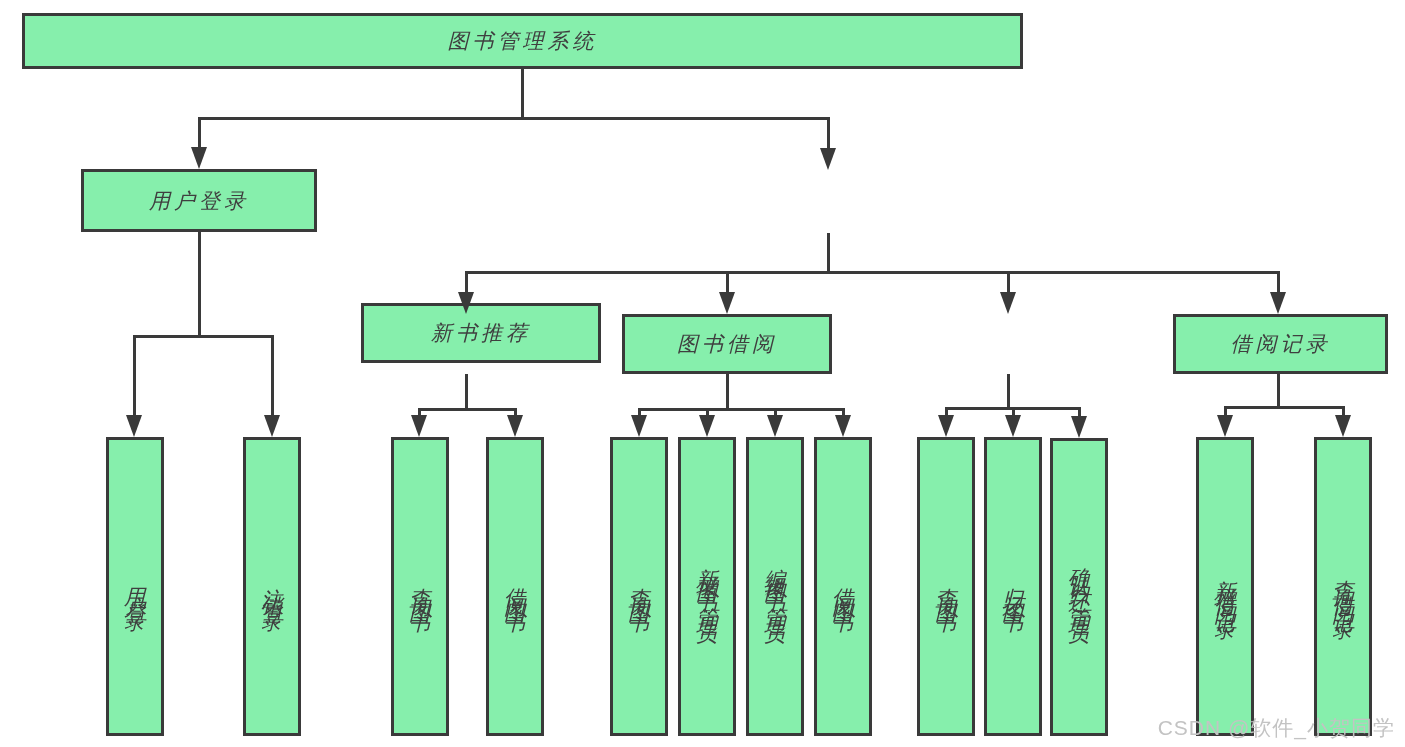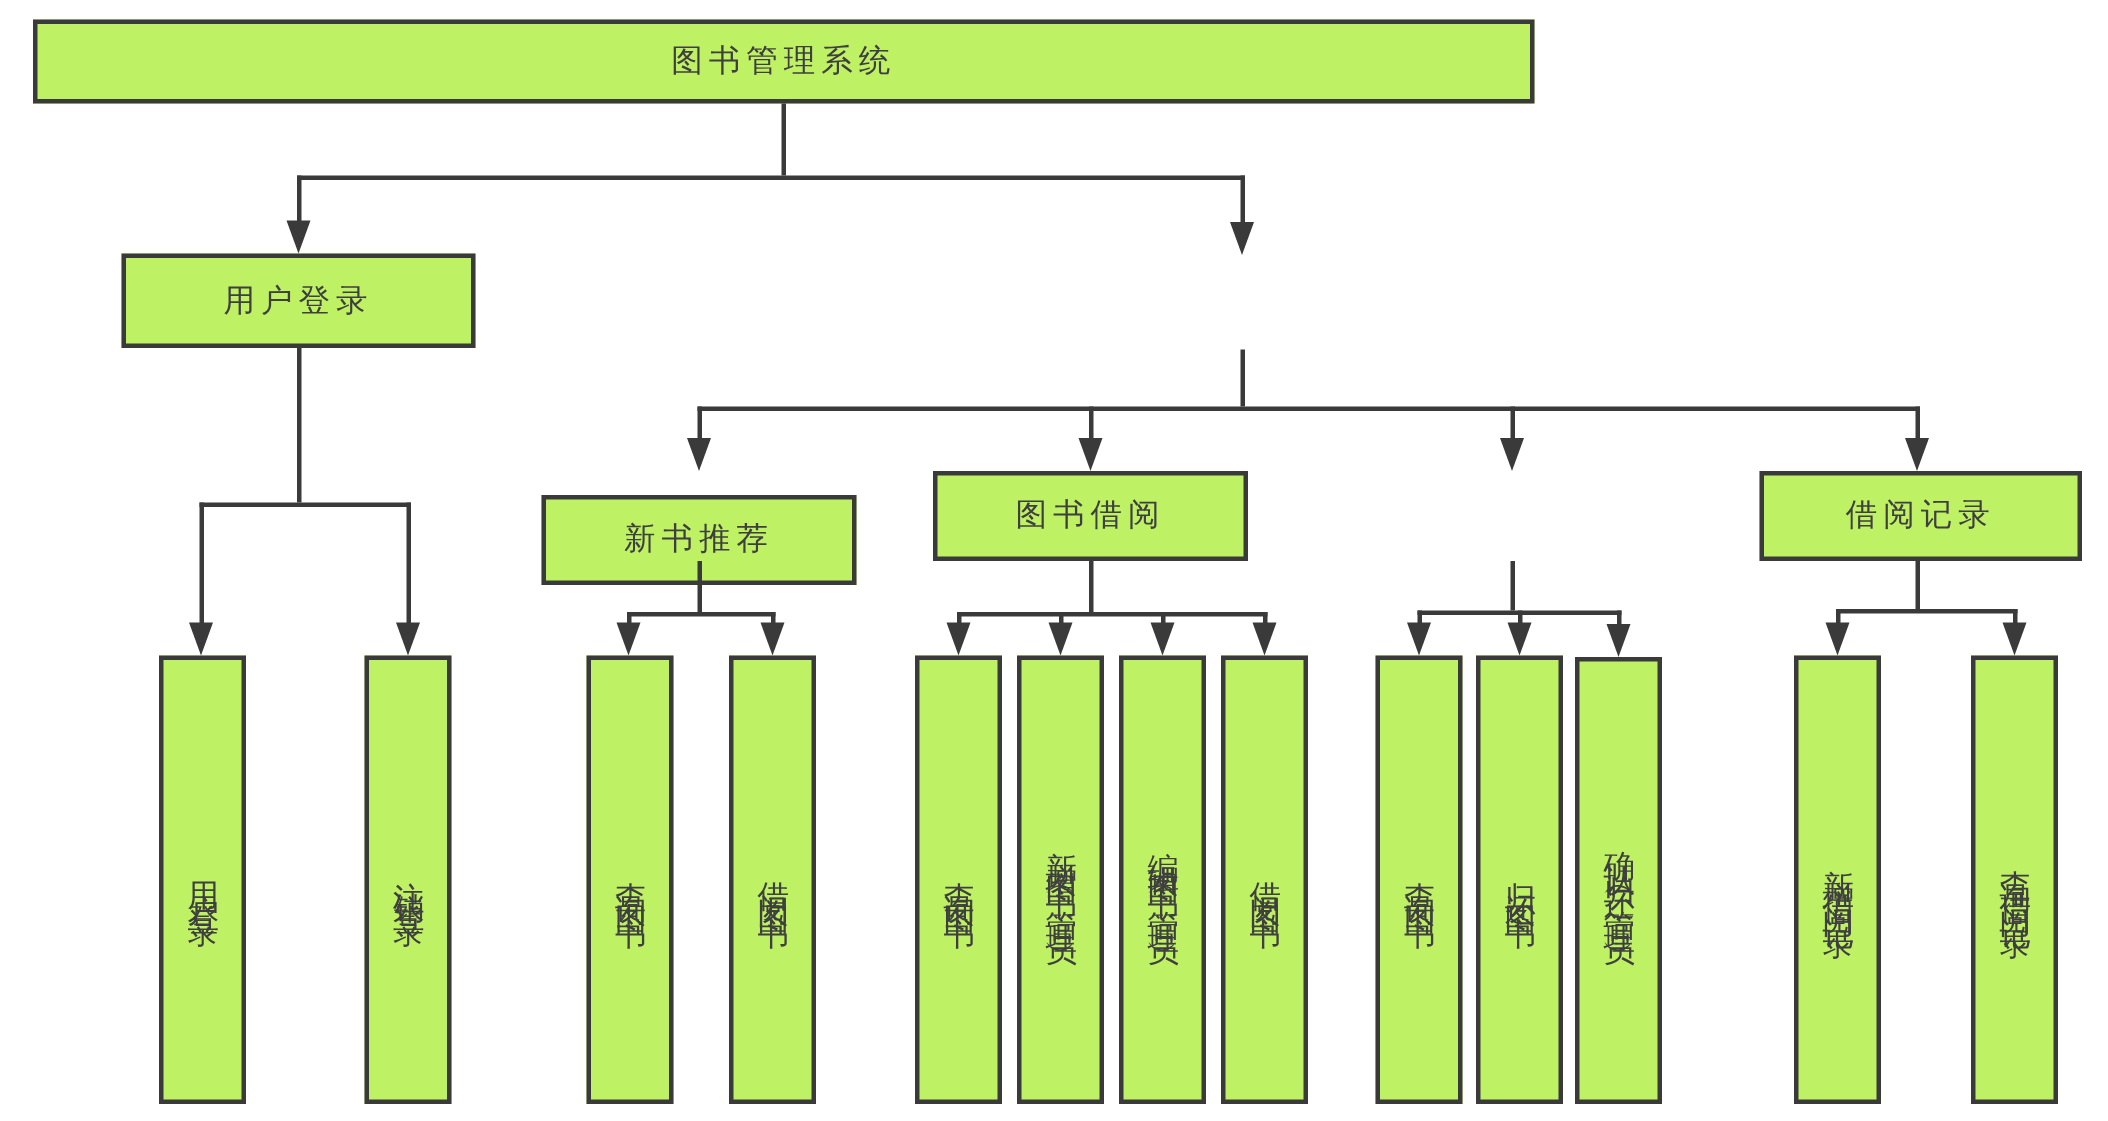--- a/index.html
+++ b/index.html
@@ -8,24 +8,25 @@
     width:1405px;height:747px;
     background:#ffffff;
     overflow:hidden;
     font-family:"Liberation Sans", sans-serif;
     color:#3f3f3f;
   }
   .box{
     position:absolute;
     box-sizing:border-box;
     border:3px solid #3a3a3a;
-    background:#bef264;
+    background:#86efac;
     display:flex;
     align-items:center;
     justify-content:center;
+    font-style:italic;
   }
   .box span{
     display:block;
     font-size:21px;
     color:#3f3f3f;
     letter-spacing:4px;
     white-space:nowrap;
     line-height:1.2;
   }
   .box.v span{
@@ -57,21 +58,21 @@
 
   <div class="box" style="left:22px;top:13px;width:1001px;height:56px">
     <span>图书管理系统</span>
   </div>
 
   <div class="box" style="left:81px;top:169px;width:236px;height:63px">
     <span>用户登录</span>
   </div>
 
 
-  <div class="box" style="left:361px;top:330px;width:210px;height:60px">
+  <div class="box" style="left:361px;top:303px;width:240px;height:60px">
     <span>新书推荐</span>
   </div>
 
   <div class="box" style="left:622px;top:314px;width:210px;height:60px">
     <span>图书借阅</span>
   </div>
 
 
   <div class="box" style="left:1173px;top:314px;width:215px;height:60px">
     <span>借阅记录</span>
@@ -173,14 +174,15 @@
   <div class="ln" style="left:1078px;top:407px;width:3px;height:9px"></div>
   <div class="ar" style="left:1071px;top:416px"></div>
 
   <div class="ln" style="left:1277px;top:374px;width:3px;height:32px"></div>
   <div class="ln" style="left:1224px;top:406px;width:121px;height:3px"></div>
   <div class="ln" style="left:1224px;top:406px;width:3px;height:10px"></div>
   <div class="ar" style="left:1217px;top:415px"></div>
   <div class="ln" style="left:1342px;top:406px;width:3px;height:10px"></div>
   <div class="ar" style="left:1335px;top:415px"></div>
 
+  <div id="watermark">CSDN @软件_小贺同学</div>
 
 </div>
 
 </body></html>

